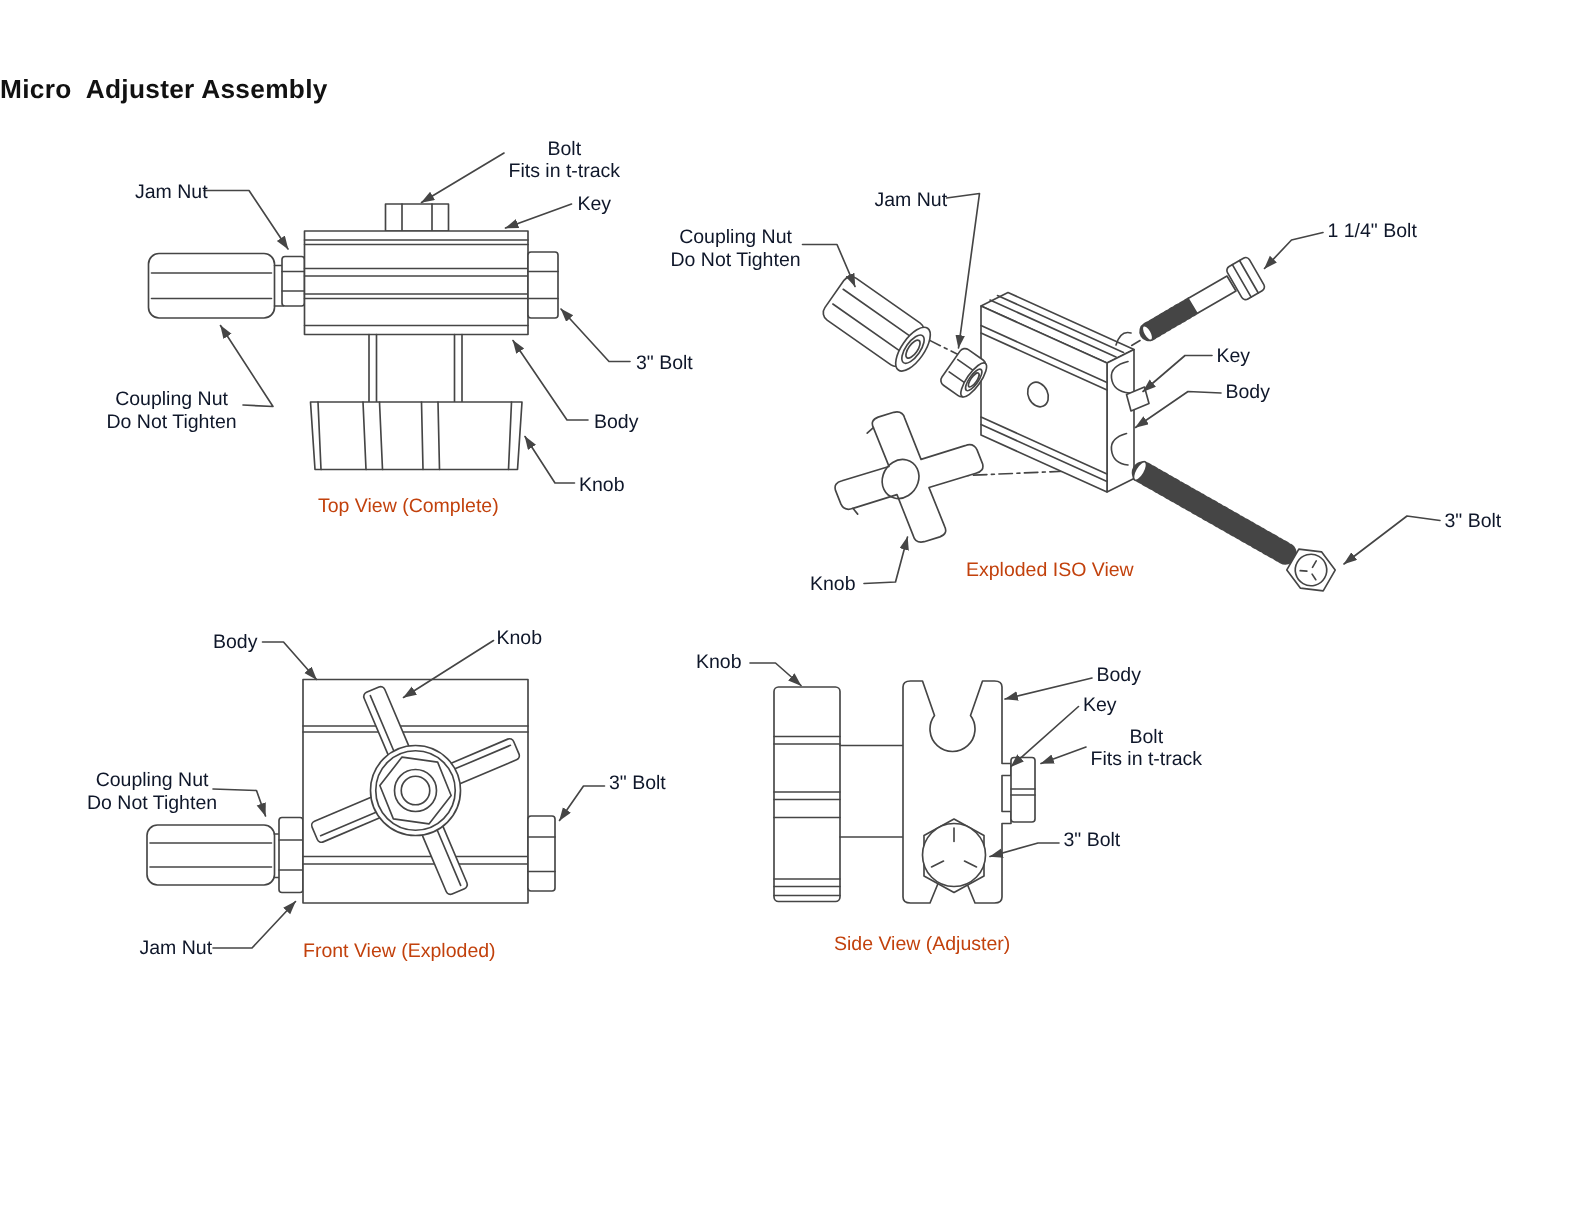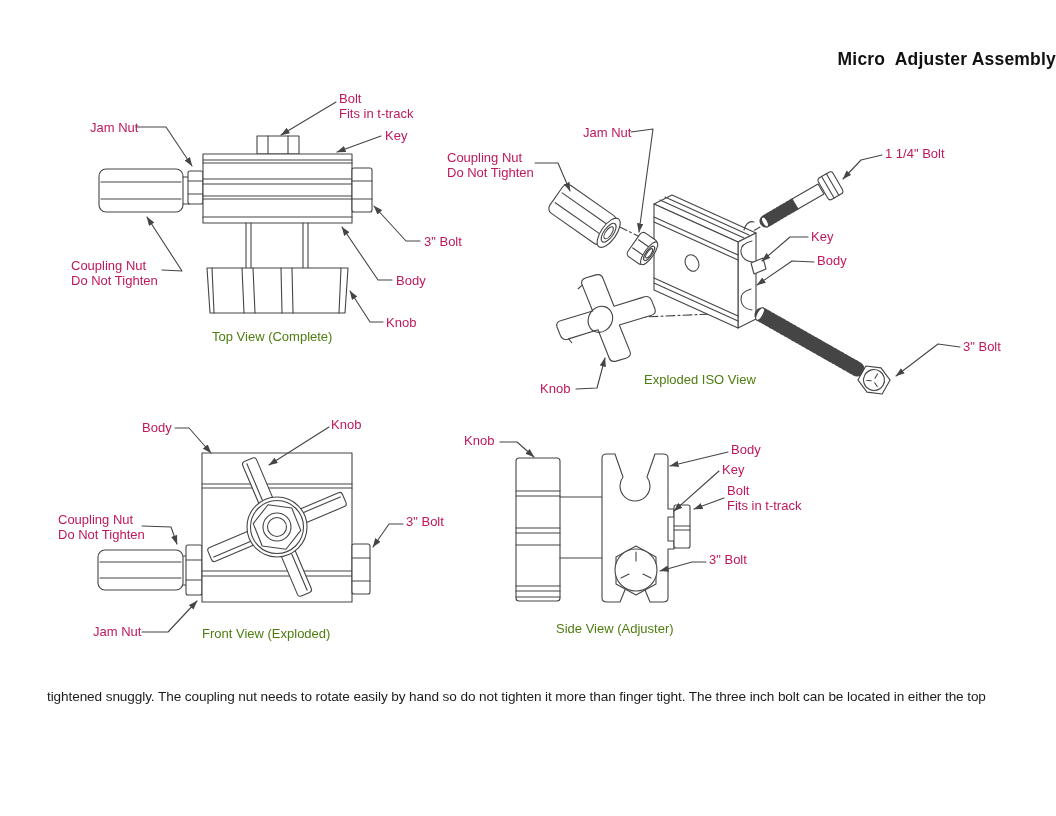--- a/index.html
+++ b/index.html
@@ -1,22 +1,22 @@
 <!DOCTYPE html>
 <html><head>
 <meta charset="utf-8">
 <style>
   html,body{margin:0;padding:0;background:#fff;}
   .page{position:relative;width:1056px;height:816px;background:#fff;overflow:hidden;
         font-family:"Liberation Sans",sans-serif;}
-  .title{position:absolute;top:49px;left:0;width:100%;text-align:right;
+  .title{position:absolute;top:49px;left:0;width:100%;text-align:left;
          font-size:17.5px;font-weight:bold;color:#111;white-space:pre;letter-spacing:.2px;}
   .art{position:absolute;left:0;top:0;}
-  .lbl{position:absolute;font-size:13px;line-height:14.5px;color:#be185d;white-space:pre;}
-  .cap{position:absolute;font-size:13px;color:#4d7c0f;white-space:pre;}
+  .lbl{position:absolute;font-size:13px;line-height:14.5px;color:#0f172a;white-space:pre;text-align:center;}
+  .cap{position:absolute;font-size:13px;color:#c2410c;white-space:pre;}
   .notes{position:absolute;left:47px;top:642px;color:#1c1c1c;font-size:13.6px;
          line-height:21.8px;letter-spacing:-0.1px;white-space:pre;}
   svg *{vector-effect:non-scaling-stroke;}
 </style>
 </head>
 <body>
 
 <div class="page">
 
   <div class="title">Micro  Adjuster Assembly</div>
@@ -269,18 +269,17 @@
   <div class="cap" style="left:202px;top:626px">Front View (Exploded)</div>
 
   <div class="lbl" style="left:464px;top:434px">Knob</div>
   <div class="lbl" style="left:731px;top:443px">Body</div>
   <div class="lbl" style="left:722px;top:463px">Key</div>
   <div class="lbl" style="left:727px;top:484px"><span>Bolt</span><br><span>Fits in t-track</span></div>
   <div class="lbl" style="left:709px;top:553px">3" Bolt</div>
   <div class="cap" style="left:556px;top:621px">Side View (Adjuster)</div>
 
   <div class="notes">
-    <div>tightened snuggly. The coupling nut needs to rotate easily by hand so do not tighten it more than finger tight. The three inch bolt can be located in either the top</div>
     
     
   </div>
 
 </div>
 
 </body></html>

